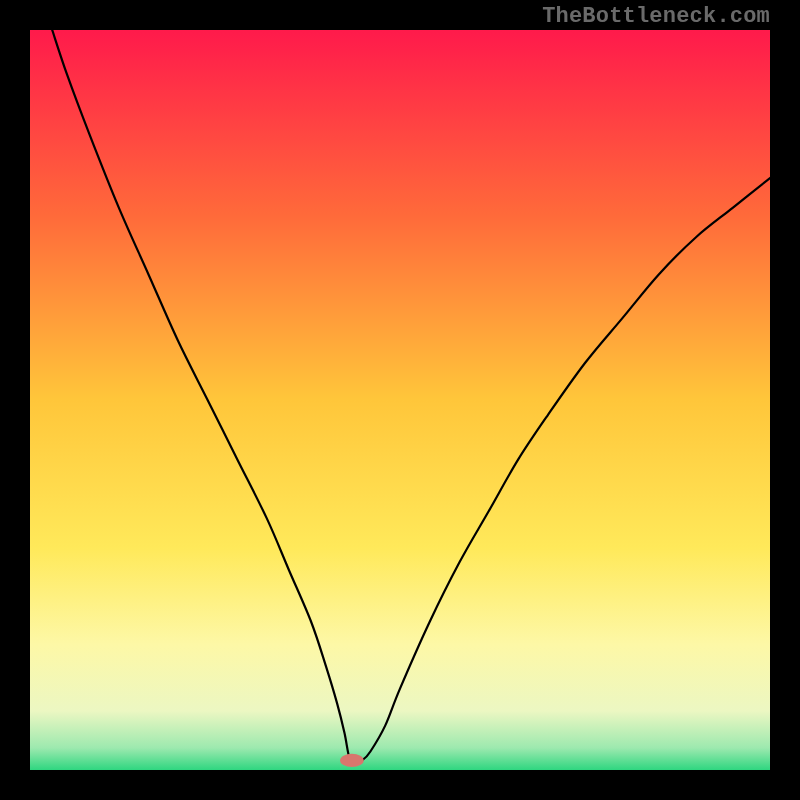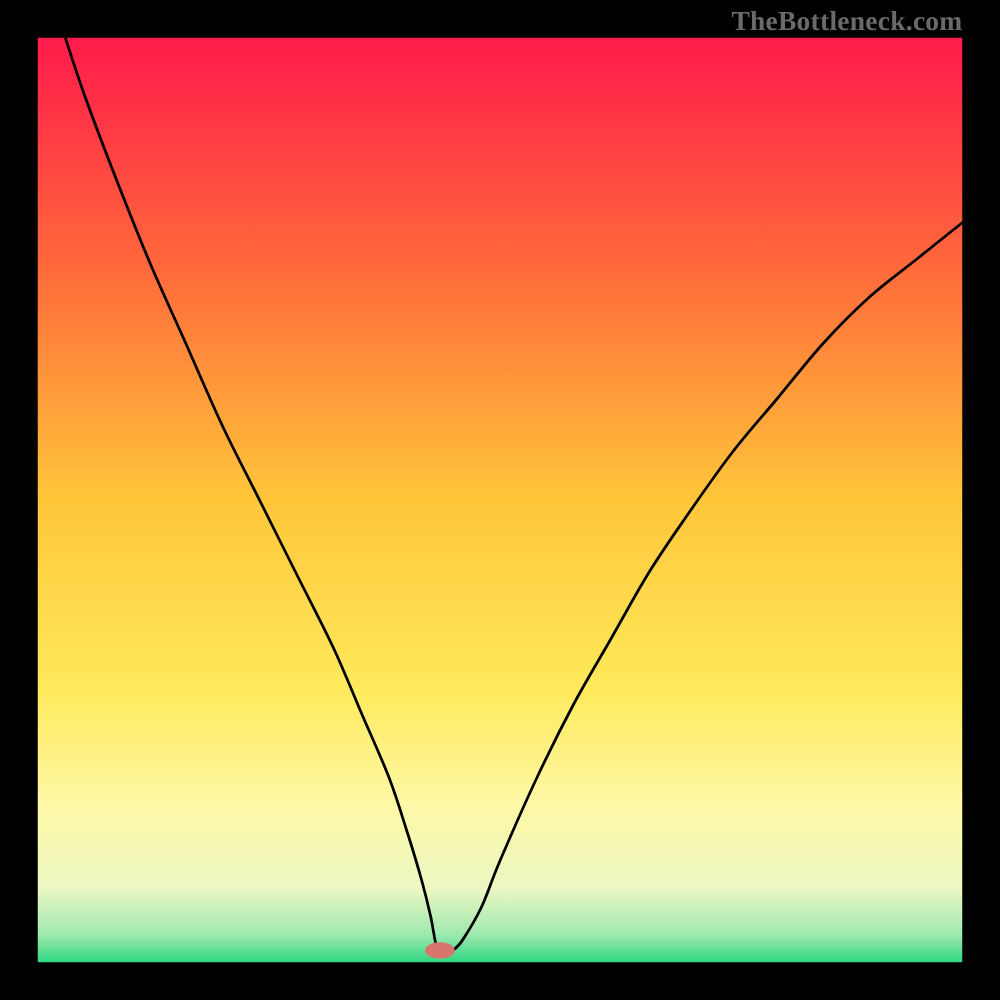--- a/index.html
+++ b/index.html
@@ -14,21 +14,21 @@
     position: absolute;
     left: 30px;
     top: 30px;
     width: 740px;
     height: 740px;
   }
   .watermark {
     position: absolute;
     top: 4px;
     right: 30px;
-    font-family: Liberation Serif, serif;
+    font-family: Liberation Mono, monospace;
     font-size: 22px;
     font-weight: 600;
     color: #6a6a6a;
     letter-spacing: 0.2px;
   }
   svg { display: block; }
 </style>
 </head>
 <body>
 

